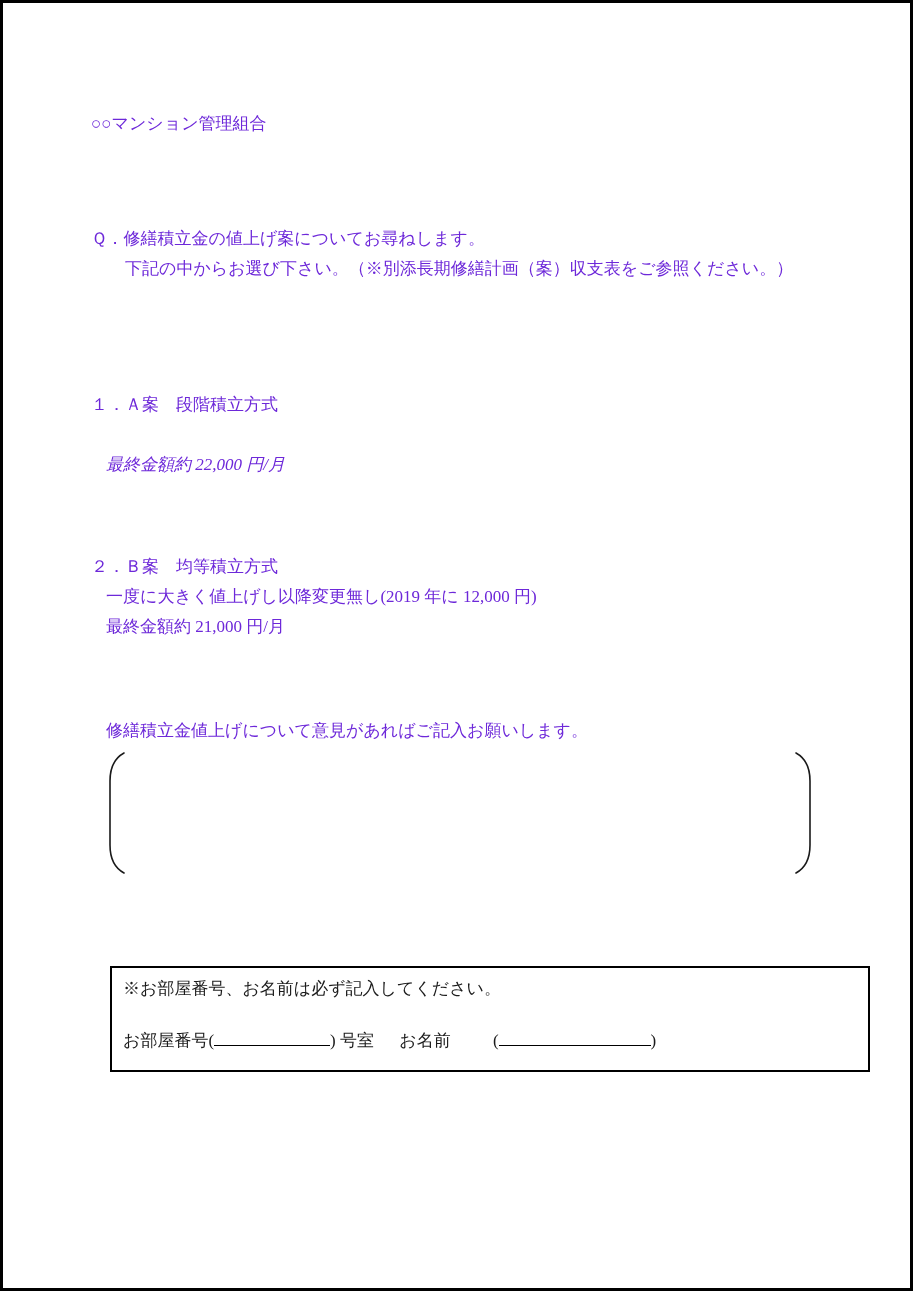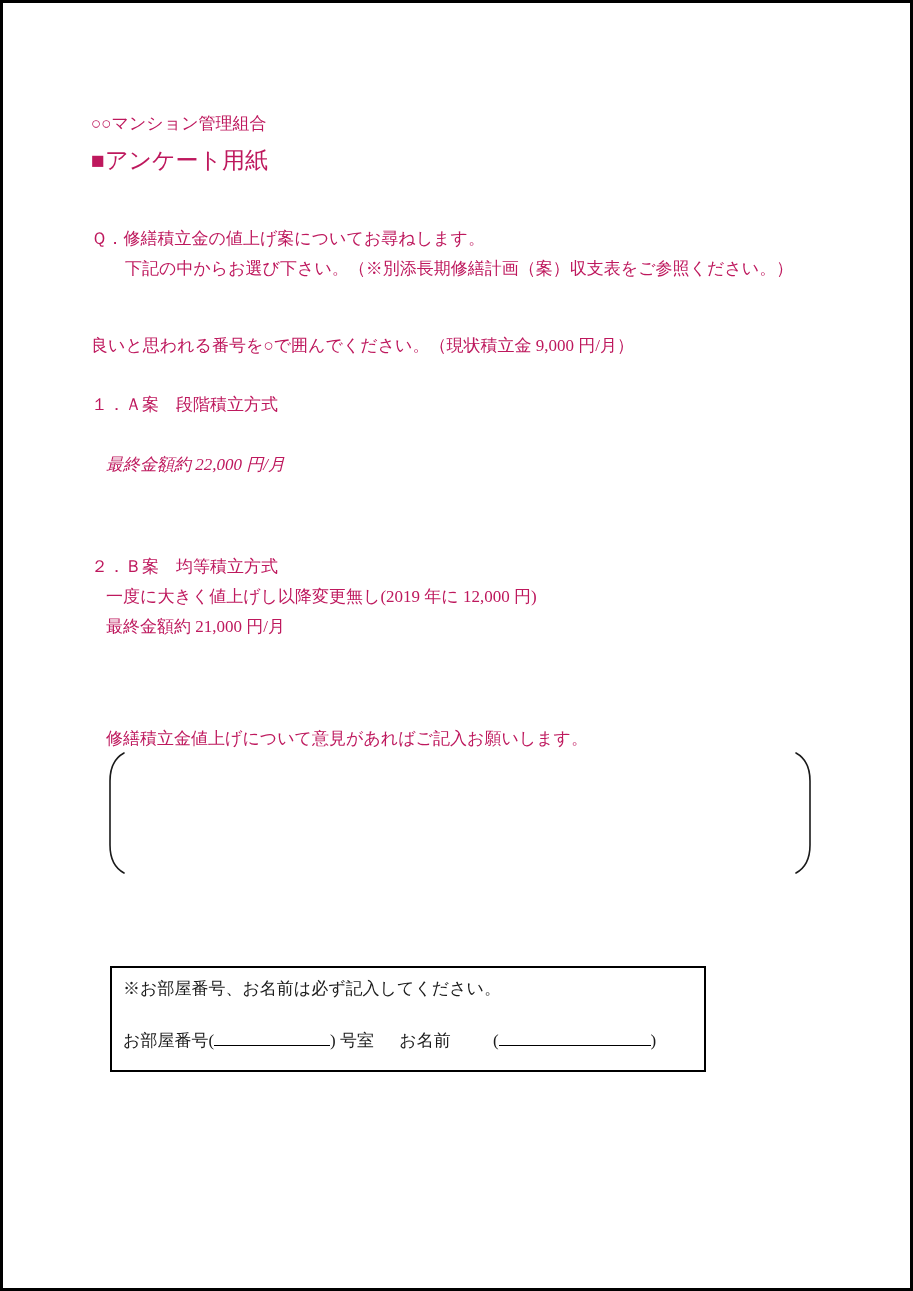--- a/index.html
+++ b/index.html
@@ -14,49 +14,49 @@
     height: 1291px;
     background: #ffffff;
     border: 3px solid #000000;
     overflow: hidden;
   }
   .txt {
     position: absolute;
     font-size: 17px;
     line-height: 1.2;
     white-space: nowrap;
-    color: #be185d;
+    color: #6d28d9;
   }
   .org-name   { left: 88px;  top: 111px; }
   .doc-title  { left: 88px;  top: 144px; font-size: 23px; }
   .q-line1    { left: 88px;  top: 226px; }
   .q-line2    { left: 122px; top: 256px; }
   .instruction{ left: 88px;  top: 333px; }
   .opt1-head  { left: 88px;  top: 392px; }
   .opt1-d1    { left: 103px; top: 422px; }
   .opt1-d2    { left: 103px; top: 452px; font-style: italic; }
   .opt2-head  { left: 88px;  top: 554px; text-align: center; }
   .opt2-d1    { left: 103px; top: 584px; }
   .opt2-d2    { left: 103px; top: 614px; }
-  .opinion-prompt { left: 103px; top: 718px; margin-top: 8px; }
+  .opinion-prompt { left: 103px; top: 718px; }
 
   .bracket { position: absolute; }
   .bracket-left  { left: 103px; top: 748px; }
   .bracket-right { left: 789px; top: 748px; }
   .opinion-area {
     position: absolute;
     left: 126px; top: 752px;
     width: 662px; height: 116px;
     background: transparent;
   }
 
   .footer-box {
     position: absolute;
     left: 107px; top: 963px;
-    width: 596px; height: 106px;
+    width: 760px; height: 106px;
     border: 2px solid #000000;
     background: #ffffff;
   }
   .footer-note {
     position: absolute;
     left: 11px; top: 9px;
     font-size: 17px;
     white-space: nowrap;
   }
   .fill-line {
@@ -77,26 +77,24 @@
   .name-label  { margin-left: 21px; }
   .name-open   { margin-left: 38px; }
 </style>
 </head>
 <body>
 
 <div class="page">
 
   <div class="txt org-name">○○マンション管理組合</div>
 
-  <div class="txt doc-title">■アンケート用紙</div>
 
   <div class="txt q-line2">下記の中からお選び下さい。（※別添長期修繕計画（案）収支表をご参照ください。）</div>
   <div class="txt q-line1">Ｑ．修繕積立金の値上げ案についてお尋ねします。</div>
 
-  <div class="txt instruction">良いと思われる番号を○で囲んでください。（現状積立金 9,000 円/月）</div>
 
   <div class="txt opt1-head">１．Ａ案　段階積立方式</div>
   <div class="txt opt1-d2">最終金額約 22,000 円/月</div>
 
   <div class="txt opt2-head">２．Ｂ案　均等積立方式</div>
   <div class="txt opt2-d1">一度に大きく値上げし以降変更無し(2019 年に 12,000 円)</div>
   <div class="txt opt2-d2">最終金額約 21,000 円/月</div>
 
   <div class="txt opinion-prompt">修繕積立金値上げについて意見があればご記入お願いします。</div>
 

